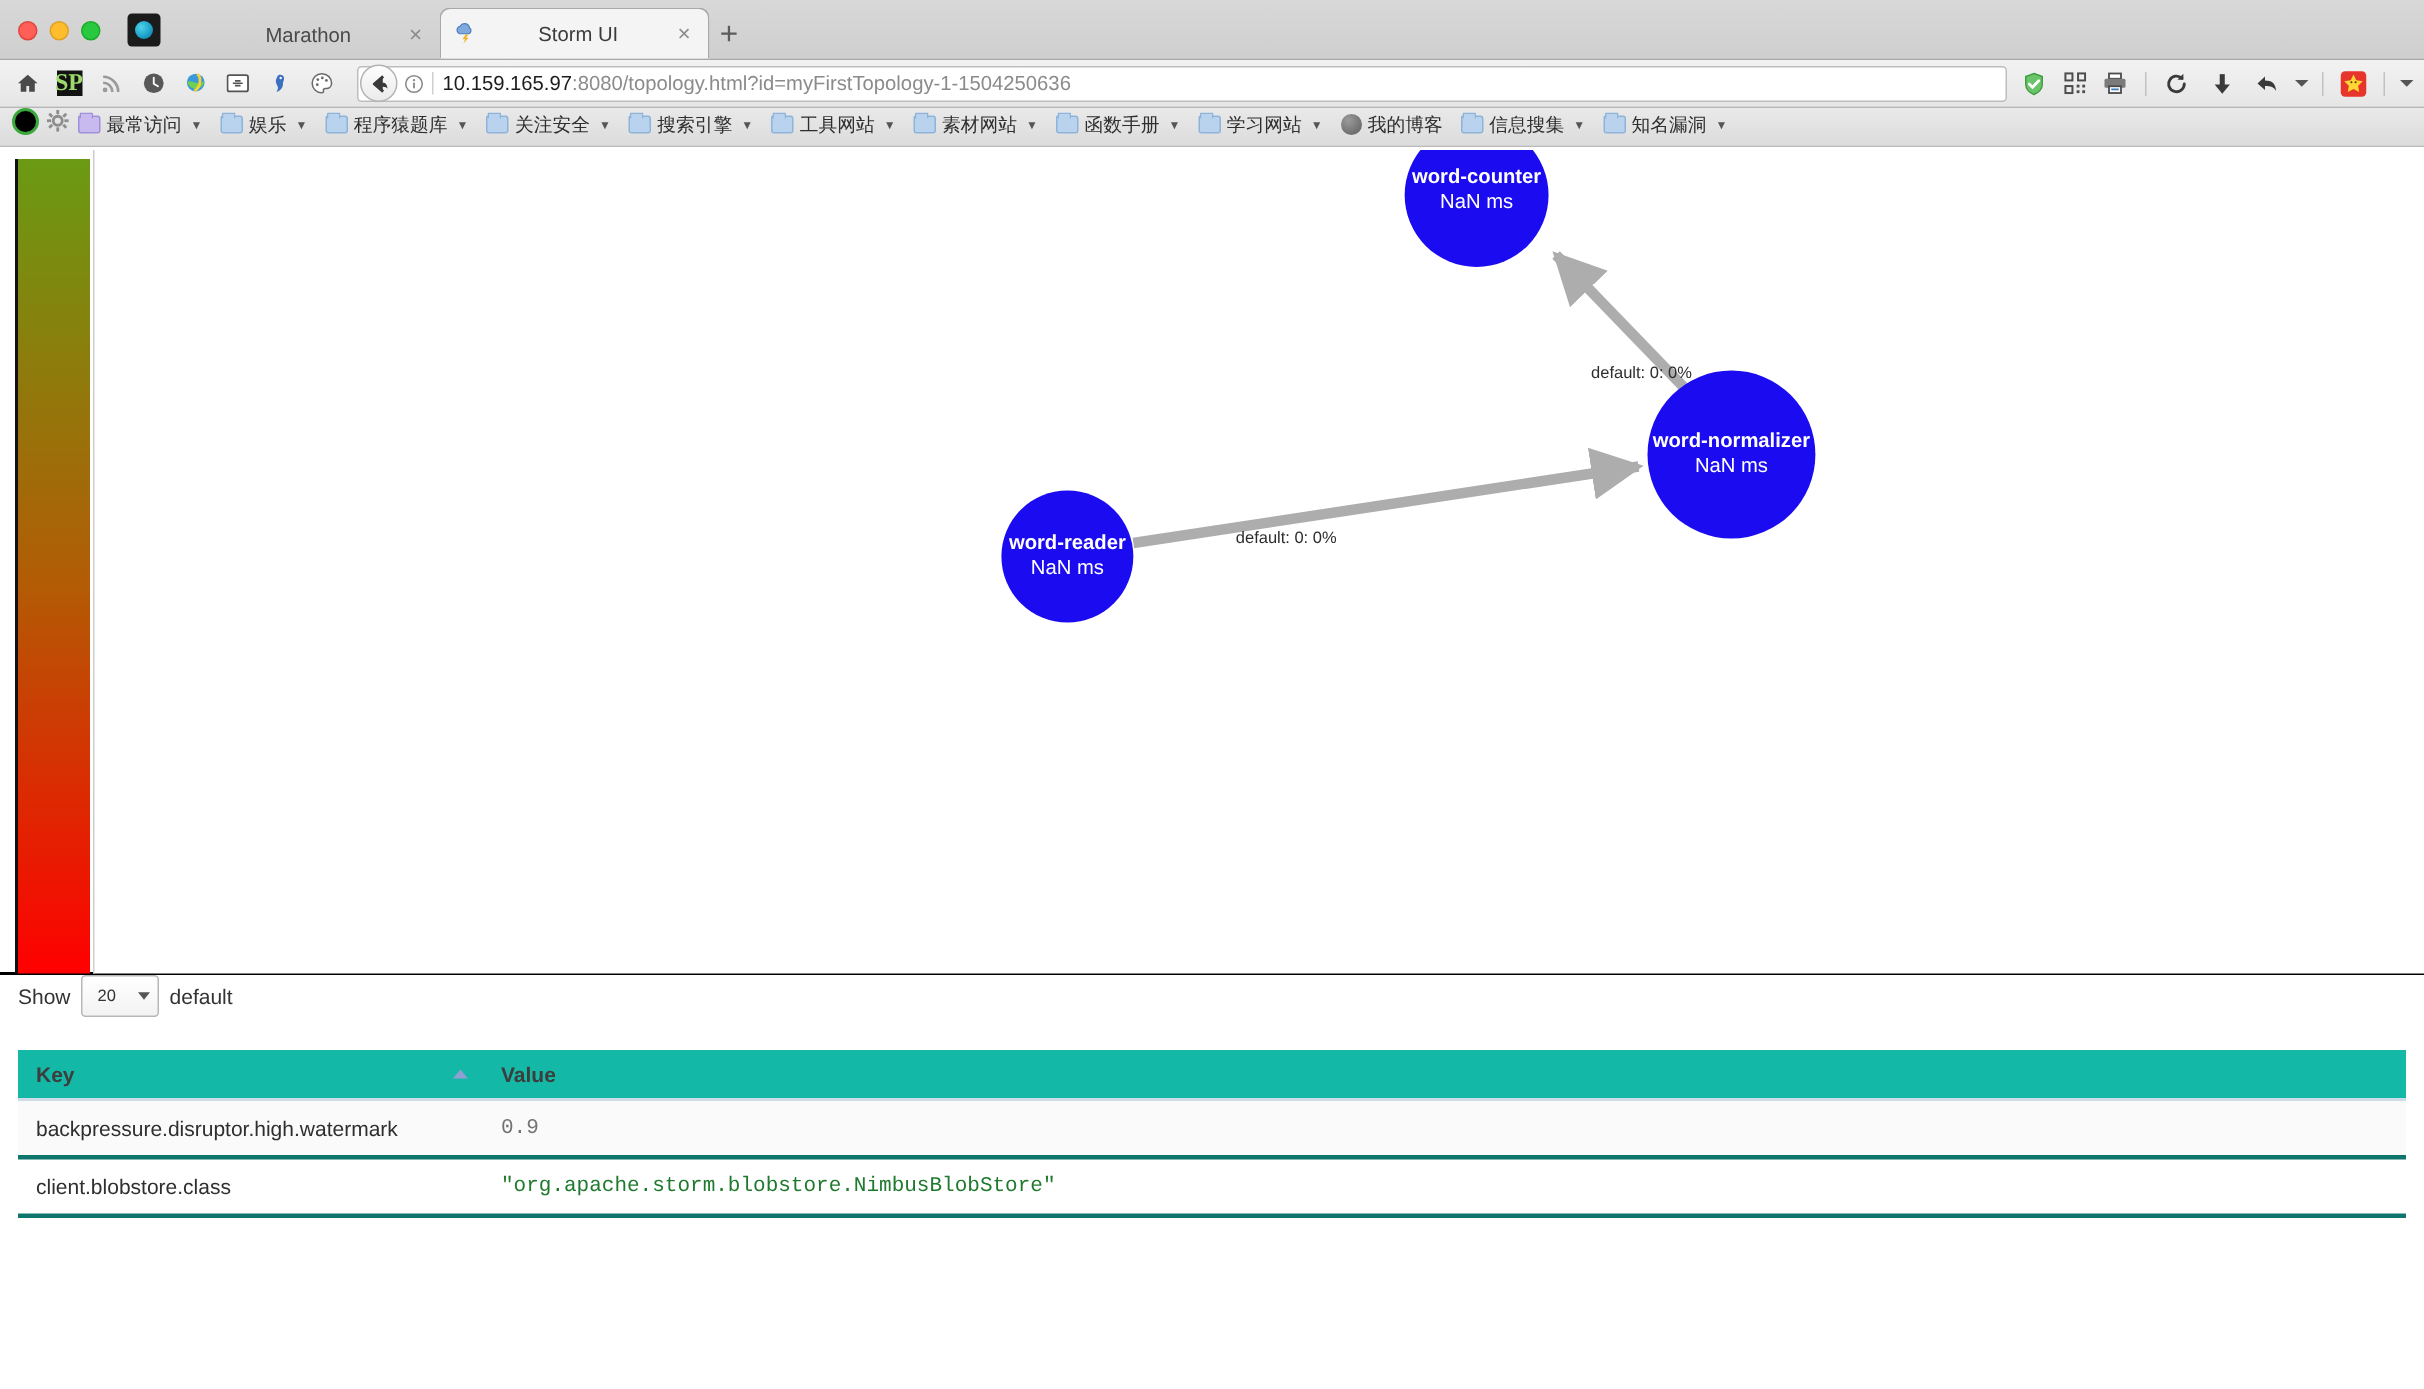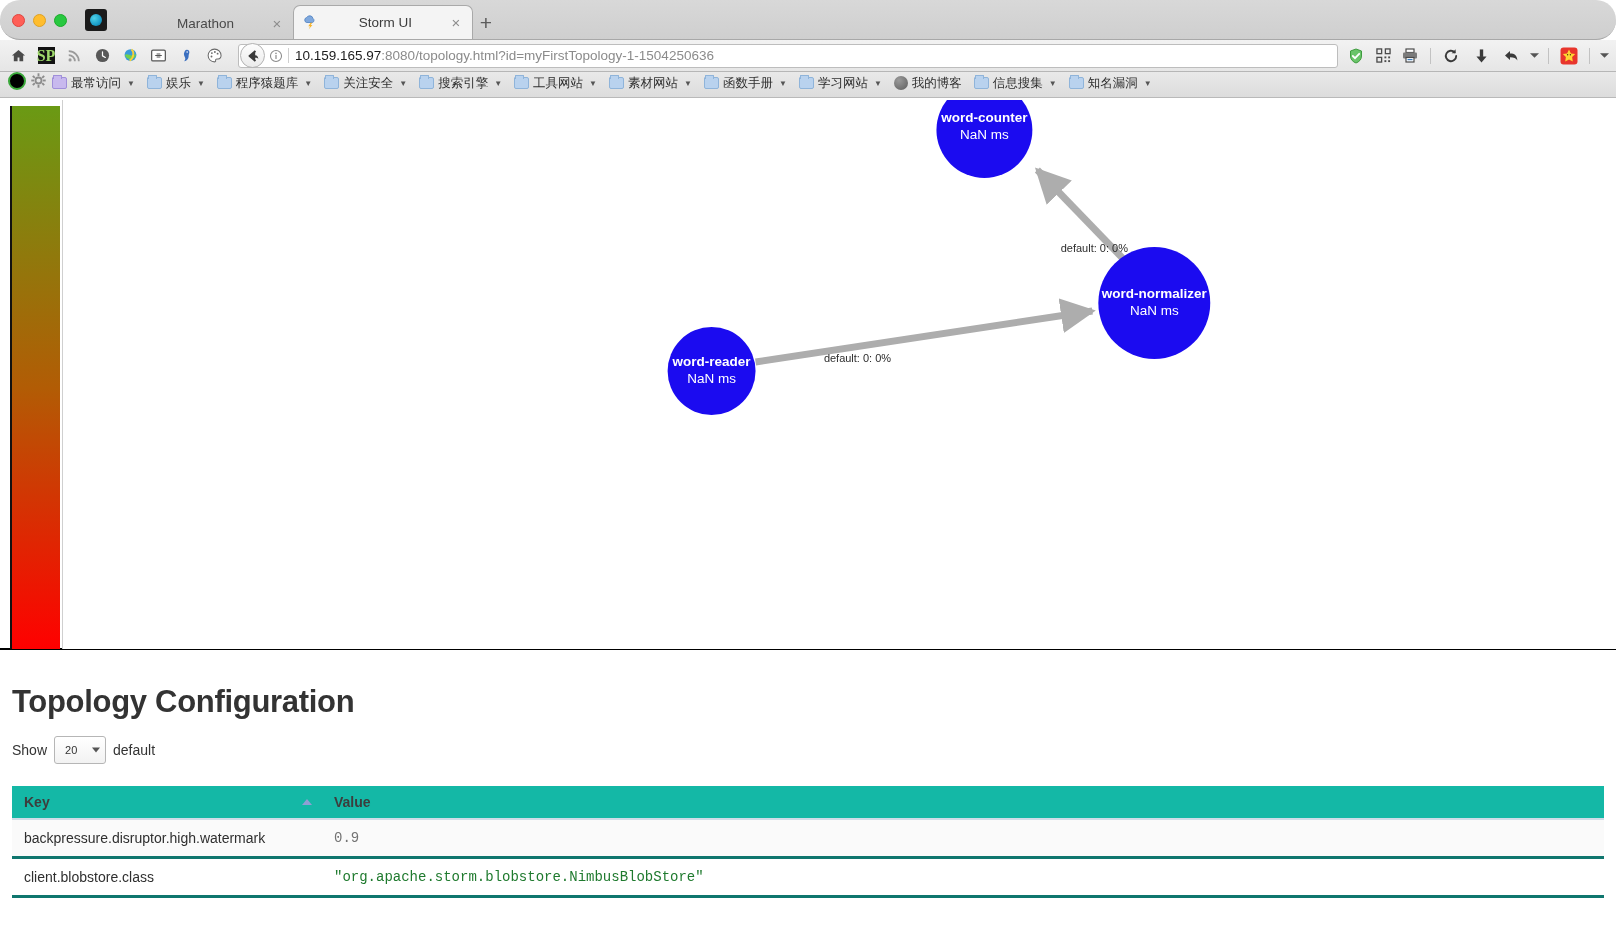--- a/index.html
+++ b/index.html
@@ -13,21 +13,20 @@
 
   
   .browser { width: 1616px; height: 926px; position: relative; }
 
   .tabstrip {
     height: 40px;
     background: linear-gradient(#d8d8d8, #cfcfcf);
     border-bottom: 1px solid #a8a8a8;
     display: flex; align-items: flex-end;
     position: relative;
-    border-radius: 20px;
   }
   .traffic { display: flex; gap: 8px; padding: 0 12px 12px 12px; align-items: center; }
   .dot { width: 13px; height: 13px; border-radius: 50%; display: block; }
   .dot.red { background: #ff5f57; border: 1px solid #e0443e; }
   .dot.yellow { background: #ffbd2e; border: 1px solid #dea123; }
   .dot.green { background: #28c840; border: 1px solid #1aab29; }
 
   .appicon {
     width: 22px; height: 22px; margin: 0 6px 8px 6px; border-radius: 3px;
     background: #1b1b1b; position: relative; flex: none;
@@ -507,21 +506,20 @@
           <g>
             <circle cx="649" cy="271" r="44" fill="#1b0bf0"></circle>
             <text class="node-label" x="649" y="266" font-size="13.5">word-reader</text>
             <text class="node-sub" x="649" y="283" font-size="13.5">NaN ms</text>
           </g>
         </svg>
       </div>
     </div>
 
     <div class="config">
-      <h2>Topology Configuration</h2>
 
       <div class="showrow">
         <span>Show</span>
         <span class="showsel">
           <span>20</span>
           <span class="selcaret"></span>
         </span>
         <span>default</span>
       </div>
 

